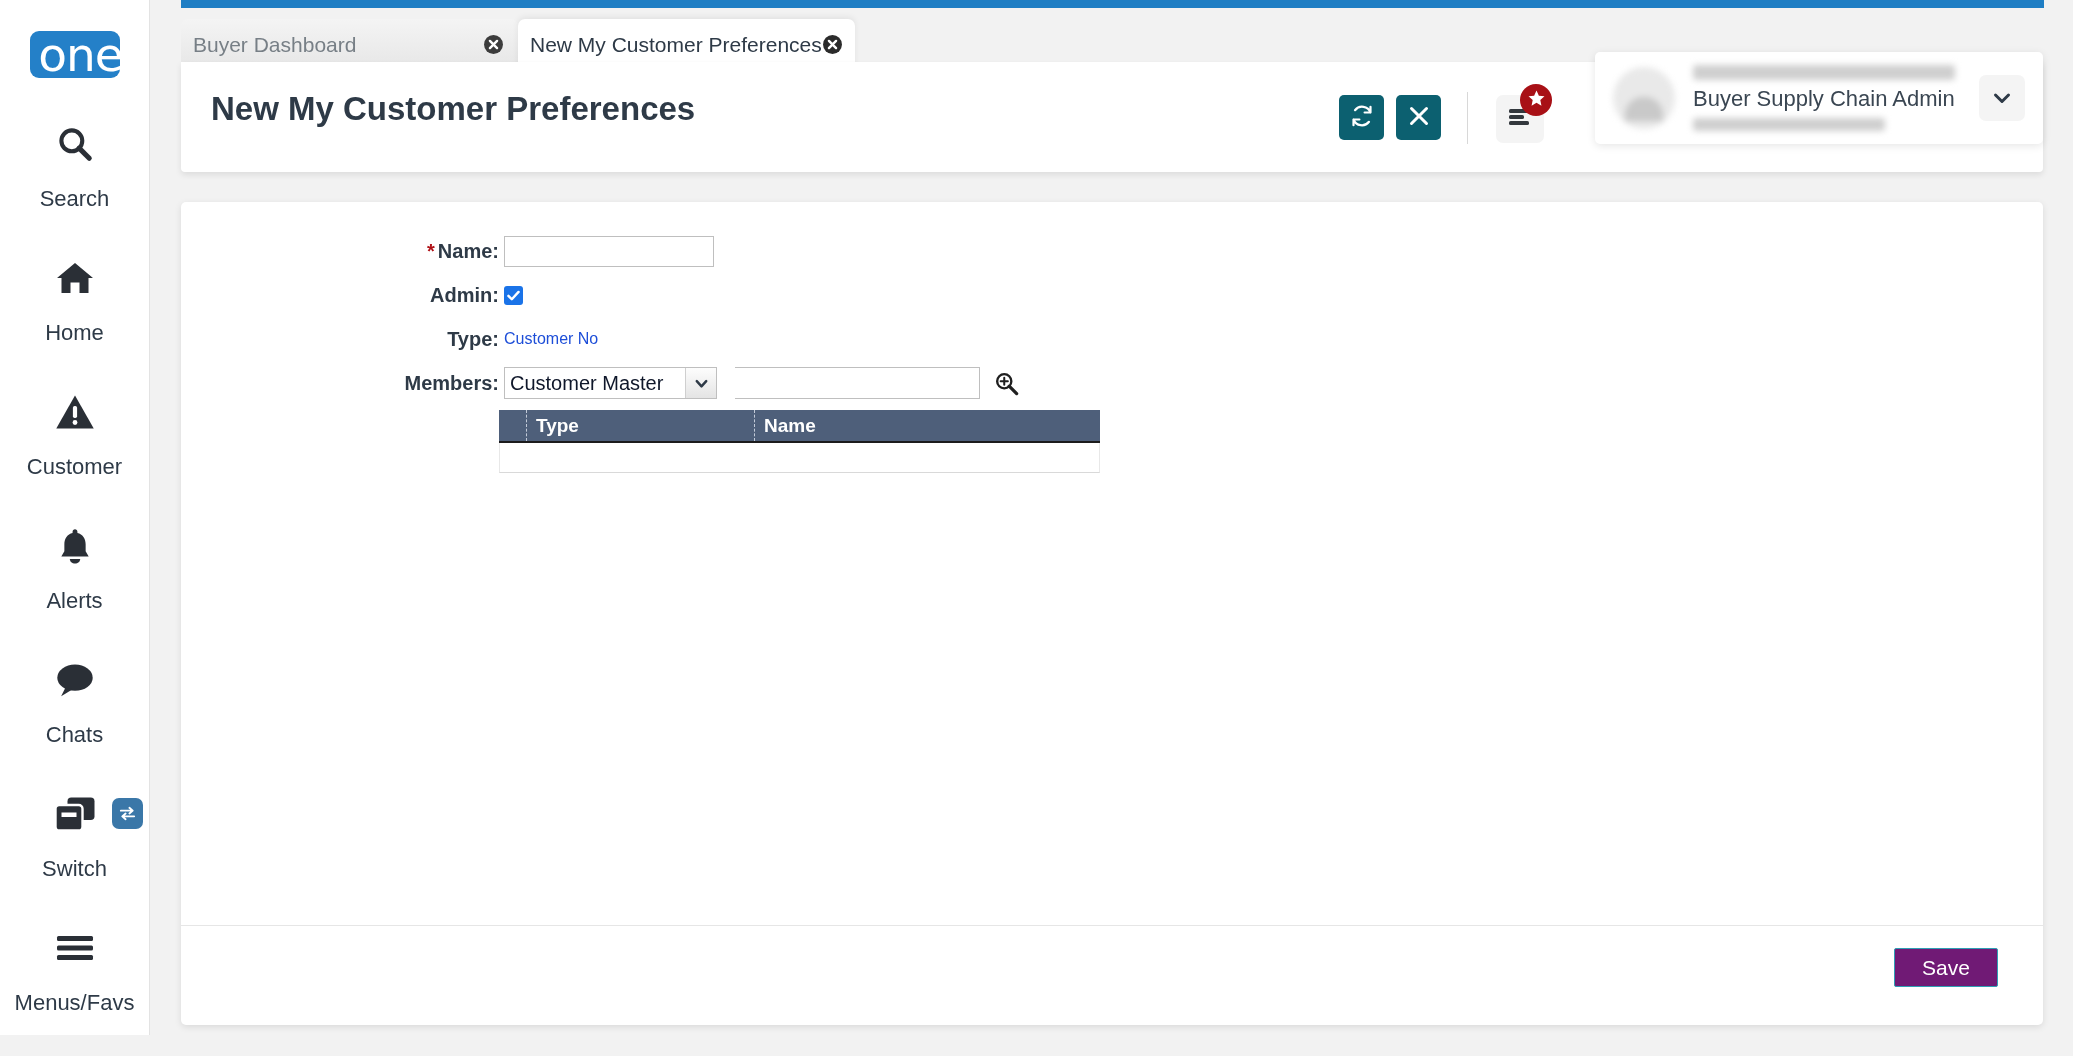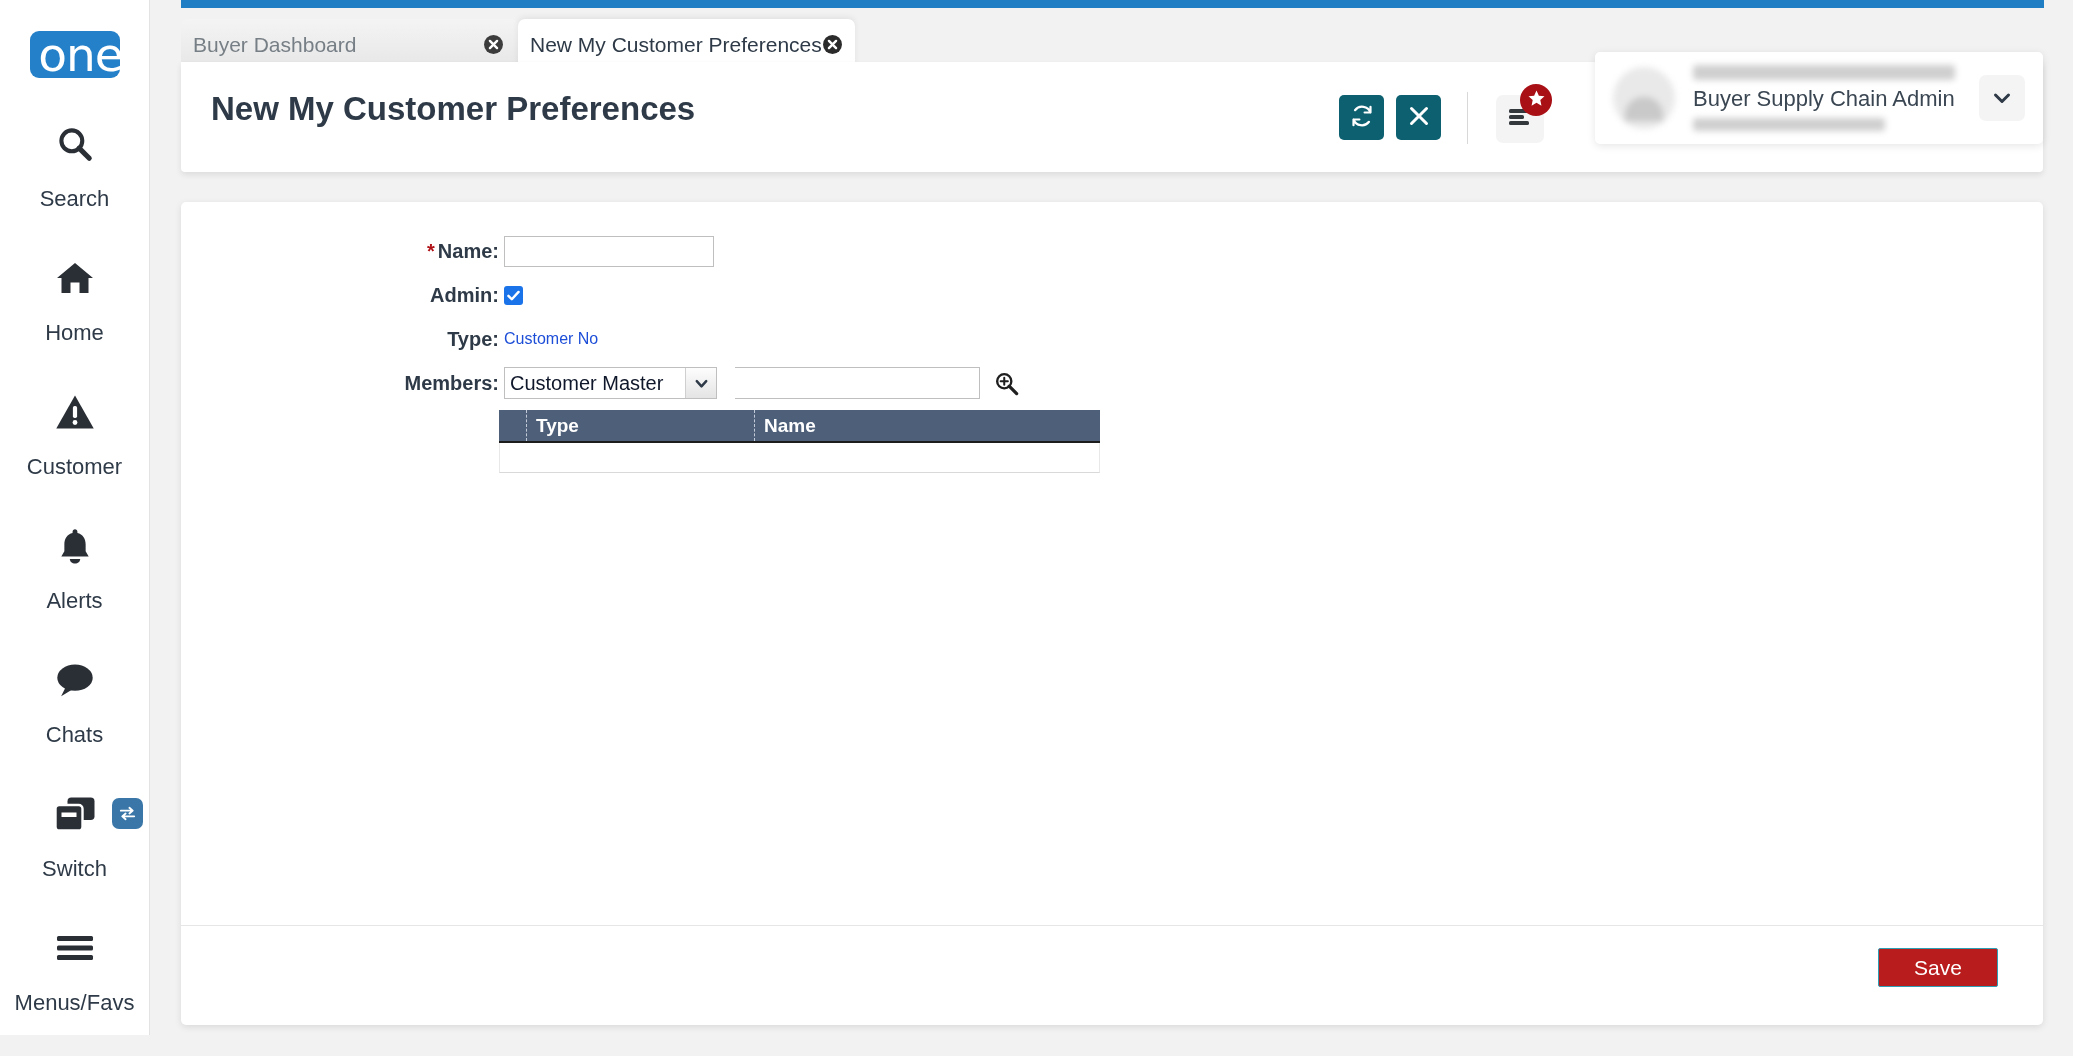--- a/index.html
+++ b/index.html
@@ -378,22 +378,22 @@
   
   #card-footer {
     position: absolute;
     left: 0; right: 0; bottom: 0;
     height: 100px;
     border-top: 1px solid #e6e6e6;
   }
   #save-button {
     position: absolute;
     right: 45px; top: 22px;
-    width: 120px; height: 39px;
-    background: #b91c1c;
+    width: 104px; height: 39px;
+    background: #701a75;
     border: 1px solid #2e9eb5;
     border-radius: 2px;
     color: #ffffff;
     font-size: 21px;
     font-family: "Liberation Sans", sans-serif;
     cursor: pointer;
     display:flex; align-items:center; justify-content:center;
   }
 </style>
 </head>

